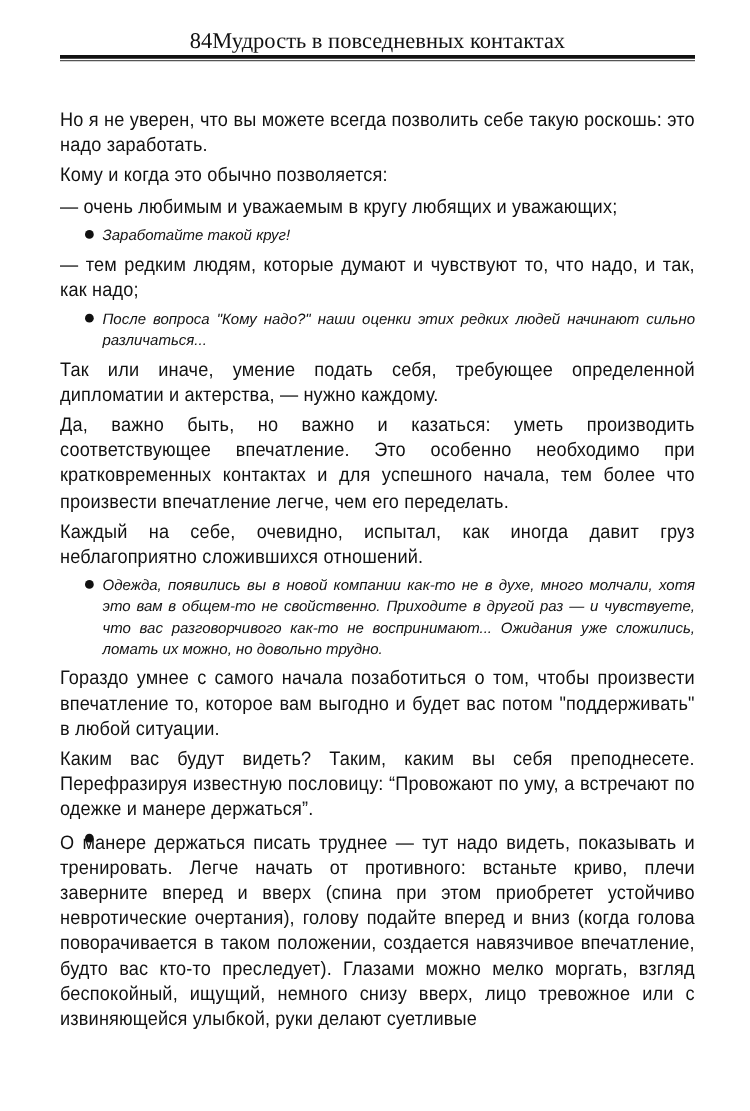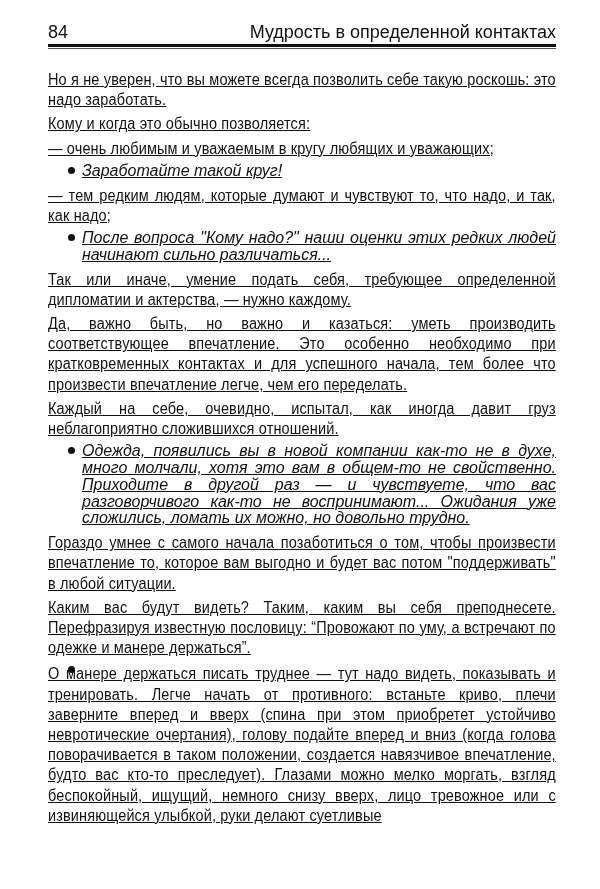--- a/index.html
+++ b/index.html
@@ -1,36 +1,36 @@
 <!DOCTYPE html>
 <html><head>
   <meta charset="utf-8">
   <style>
     html, body { margin: 0; padding: 0; background: #ffffff; }
     body { width: 600px; height: 889px; position: relative; overflow: hidden; color: #111; }
     .page { position: absolute; left: 48px; top: 22px; width: 508px; }
-    .header { display: flex; justify-content: space-between; align-items: flex-end;
-      font-family: Liberation Sans, sans-serif; font-size: 18px; line-height: 20px; height: 20px; }
+    .header { display: flex; justify-content: center; align-items: flex-end;
+      font-family: Liberation Serif, serif; font-size: 18px; line-height: 20px; height: 20px; }
     .header .num { padding-left: 0; }
     .rule-thick { height: 3px; background: #111; margin-top: 2px; }
     .rule-thin { height: 1px; background: #555; margin-top: 1px; }
-    .body { margin-top: 21px; text-decoration: underline; }
+    .body { margin-top: 38px; }
     p.t { font-family: "Liberation Sans", sans-serif; font-size: 15.6px; line-height: 20.2px;
       margin: 0 0 4px 0; text-align: justify; letter-spacing: 0.15px; transform: scaleX(0.93); transform-origin: left top; width: 546px; }
-    p.n { font-family: "Liberation Sans", sans-serif; font-size: 16px; line-height: 16.8px;
+    p.n { font-family: "Liberation Sans", sans-serif; font-size: 12px; line-height: 16.8px;
       font-style: italic; margin: 2px 0 6px 0; padding-left: 34px; position: relative; text-align: justify; width: 474px; }
     p.n .bullet { position: absolute; left: 20px; top: 4px; width: 7px; height: 7px; border-radius: 50%; background: #111; }
   </style>
 </head>
 <body>
 
 <div class="page">
   <div class="header">
     <span class="num">84</span>
-    <span>Мудрость в определенной контактах</span>
+    <span>Мудрость в повседневных контактах</span>
   </div>
   <div class="rule-thick"></div>
   <div class="rule-thin"></div>
 
   <div class="body">
     <p class="t">Но я не уверен, что вы можете всегда позволить себе такую роскошь: это надо заработать.</p>
     <p class="t">Кому и когда это обычно позволяется:</p>
     <p class="t">— очень любимым и уважаемым в кругу любящих и уважающих;</p>
     <p class="n"><span class="bullet"></span><span>Заработайте такой круг!</span></p>
     <p class="t">— тем редким людям, которые думают и чувствуют то, что надо, и так, как надо;</p>

